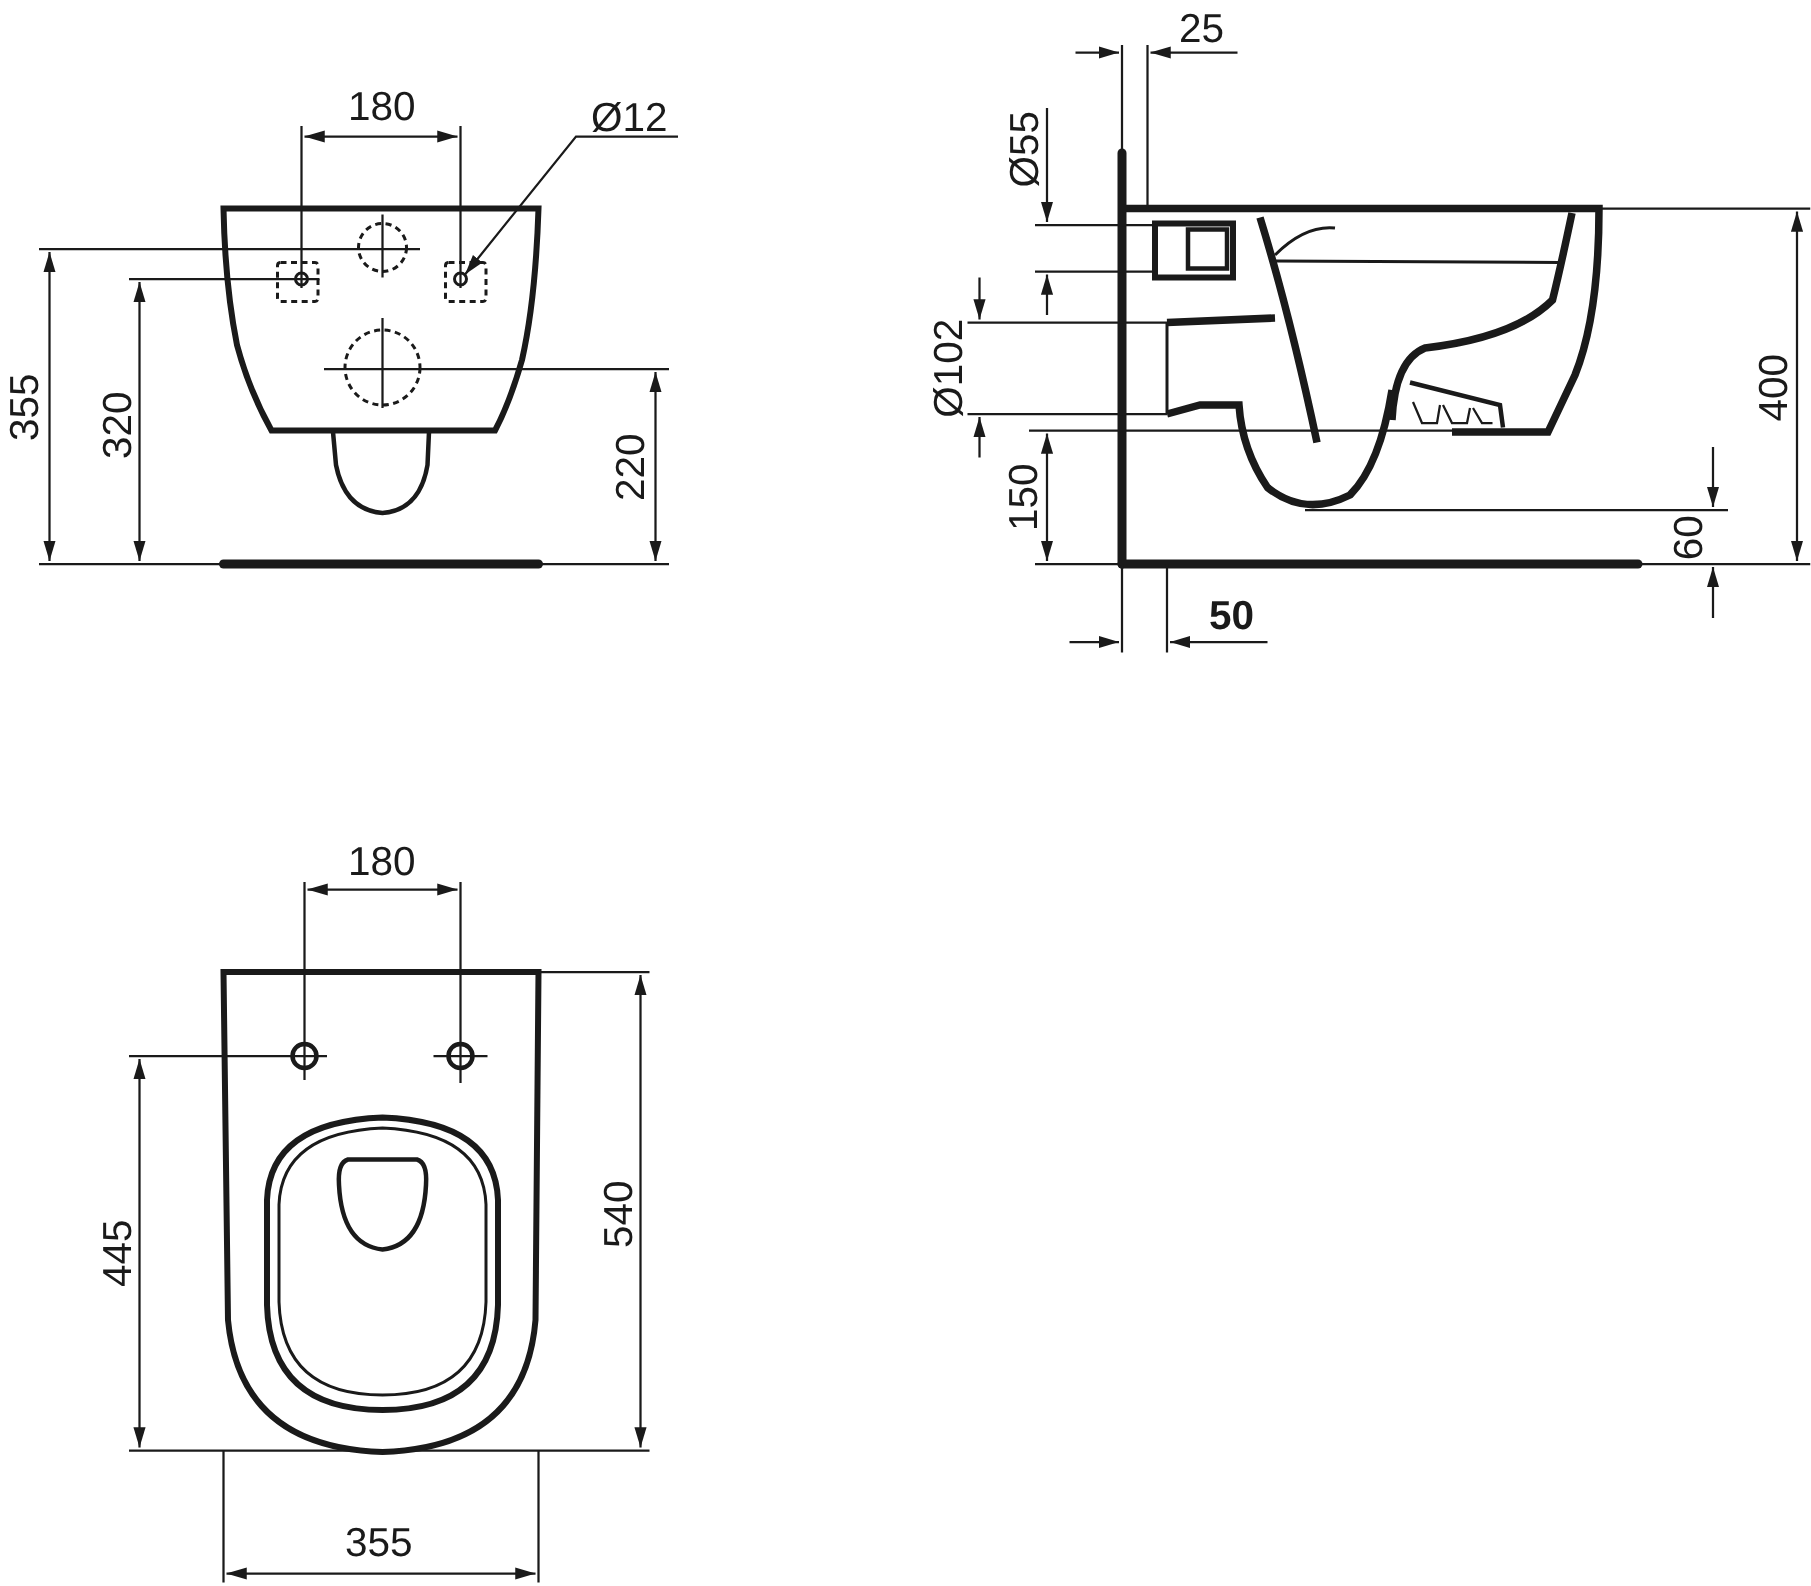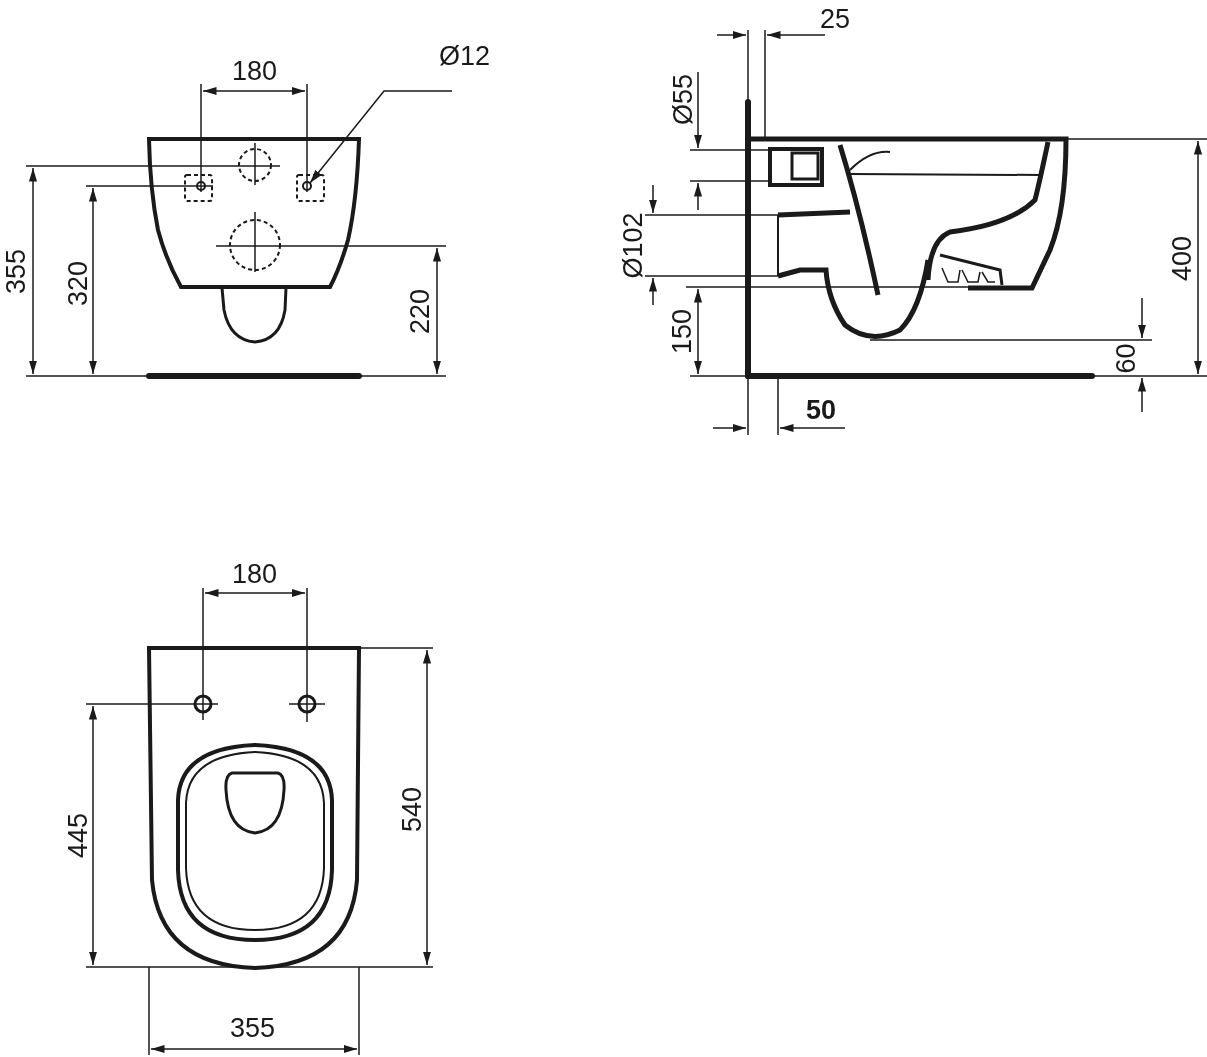--- a/index.html
+++ b/index.html
@@ -119,26 +119,26 @@
       <line x1="359" y1="967" x2="359" y2="1055" stroke-width="1.5"></line>
       <line x1="205" y1="593" x2="305" y2="593" stroke-width="1.5" marker-start="url(#ar)" marker-end="url(#ar)"></line>
       <line x1="93" y1="706" x2="93" y2="965" stroke-width="1.5" marker-start="url(#ar)" marker-end="url(#ar)"></line>
       <line x1="427" y1="650" x2="427" y2="965" stroke-width="1.5" marker-start="url(#ar)" marker-end="url(#ar)"></line>
       <line x1="151" y1="1049" x2="357" y2="1049" stroke-width="1.5" marker-start="url(#ar)" marker-end="url(#ar)"></line>
     </g>
   </g>
 </svg>
 
 <div class="lbl" style="left:232px;top:58px;">180</div>
-<div class="lbl" style="left:394px;top:43px;margin-left:45px;">Ø12</div>
+<div class="lbl" style="left:394px;top:65px;">Ø12</div>
 <div class="lbl rot" style="left:-6px;top:258px;">355</div>
 <div class="lbl rot" style="left:56px;top:270px;">320</div>
 <div class="lbl rot" style="left:398px;top:298px;">220</div>
 
-<div class="lbl" style="left:786px;top:6px;margin-left:34px;">25</div>
+<div class="lbl" style="left:786px;top:6px;">25</div>
 <div class="lbl rot" style="left:658px;top:86px;">Ø55</div>
 <div class="lbl rot" style="left:600px;top:232px;">Ø102</div>
 <div class="lbl rot" style="left:660px;top:318px;">150</div>
 <div class="lbl rot" style="left:1160px;top:245px;">400</div>
 <div class="lbl rot" style="left:1111px;top:345px;">60</div>
 <div class="lbl" style="left:806px;top:397px;font-weight:bold;">50</div>
 
 <div class="lbl" style="left:232px;top:561px;">180</div>
 <div class="lbl rot" style="left:56px;top:822px;">445</div>
 <div class="lbl rot" style="left:390px;top:796px;">540</div>

